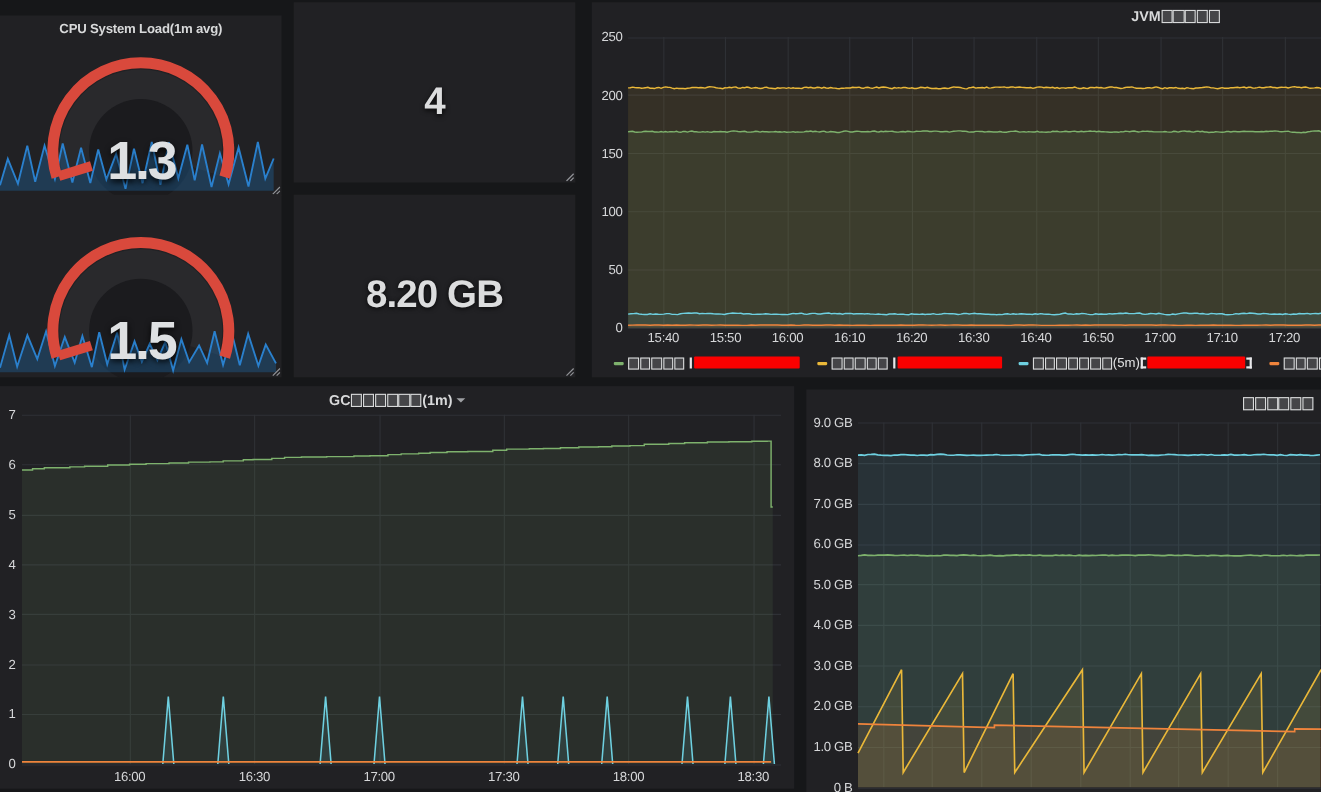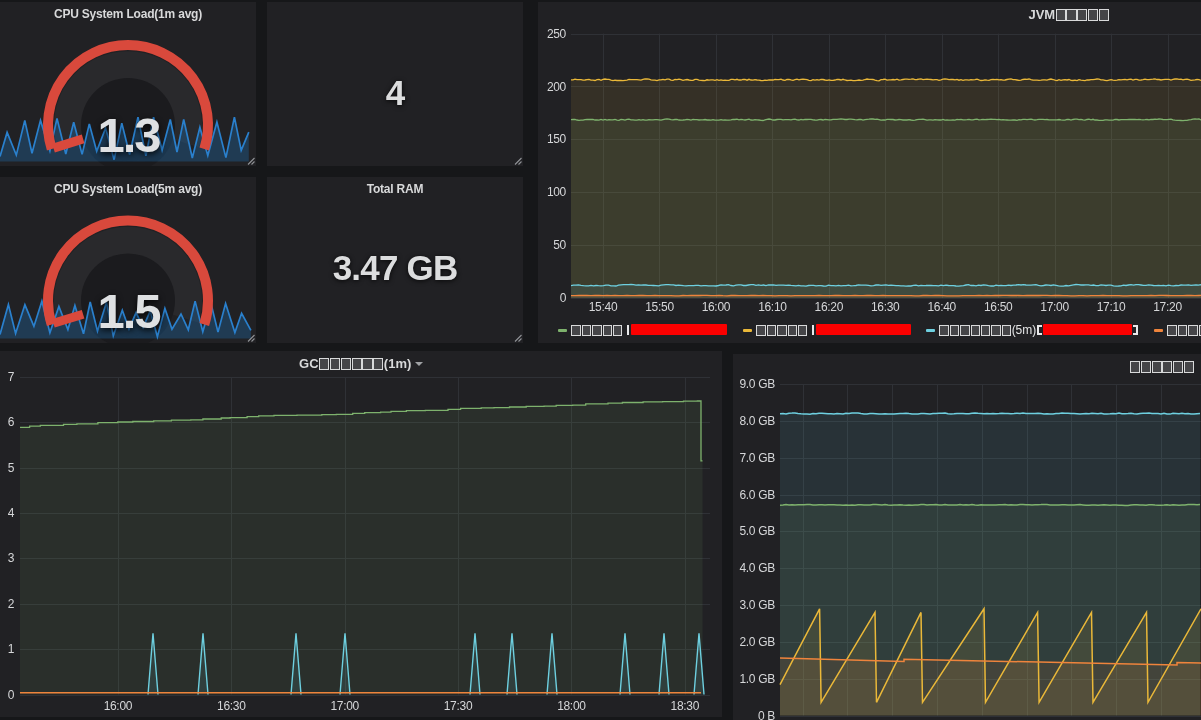--- a/index.html
+++ b/index.html
@@ -1,58 +1,56 @@
 <!DOCTYPE html>
 <html><head><meta charset="utf-8"><style>
 *{margin:0;padding:0;box-sizing:border-box}
 body{width:1201px;height:720px;background:#161719;font-family:"Liberation Sans",sans-serif;overflow:hidden;position:relative}
 .panel{position:absolute;background:#212124;}
 .ptitle{position:absolute;top:5px;width:100%;text-align:center;font-size:12px;font-weight:700;color:#d8d9da;letter-spacing:-0.2px;white-space:nowrap}
 .grip{position:absolute;right:1px;bottom:1px;left:auto !important;top:auto !important;width:8px;height:8px}
 svg{position:absolute;left:0;top:0}
 </style></head><body>
-<div class="panel" style="left:0px;top:2px;width:256px;height:164px">
+<div class="panel" style="left:0px;top:14px;width:256px;height:164px">
     <div class="ptitle">CPU System Load(1m avg)</div>
     <svg width="256" height="164" viewBox="0 0 256 164">
 <path d="M128 123 L57.4 145.3 A74 74 0 1 1 198.6 145.3 Z" fill="#29292c"></path>
 <circle cx="128" cy="123" r="47" fill="#1b1b1e"></circle>
 <path d="M0 159.5 L0 154.4 L7.1 130.4 L16.3 153.1 L24.8 118.4 L32 151.2 L40.5 118.4 L49.9 148.8 L57 116.4 L65.8 152 L73.7 120.2 L82.1 152.4 L89.3 121.9 L96.7 149.2 L105.6 125.9 L114.1 157.7 L121.8 121.1 L129.6 152.5 L138 115.1 L145.9 153.9 L153.5 115.3 L162.1 148.1 L170.3 117.5 L177 150 L183.7 117.4 L192.3 156 L199.9 125.4 L207.8 153.5 L216.9 120 L225.9 155.6 L234.4 115.1 L241.2 148.4 L248.8 130.1 L248.8 159.5 Z" fill="#1f78c1" fill-opacity="0.3" stroke="none"></path>
       <path d="M0 154.4 L7.1 130.4 L16.3 153.1 L24.8 118.4 L32 151.2 L40.5 118.4 L49.9 148.8 L57 116.4 L65.8 152 L73.7 120.2 L82.1 152.4 L89.3 121.9 L96.7 149.2 L105.6 125.9 L114.1 157.7 L121.8 121.1 L129.6 152.5 L138 115.1 L145.9 153.9 L153.5 115.3 L162.1 148.1 L170.3 117.5 L177 150 L183.7 117.4 L192.3 156 L199.9 125.4 L207.8 153.5 L216.9 120 L225.9 155.6 L234.4 115.1 L241.2 148.4 L248.8 130.1" fill="none" stroke="#2a80cd" stroke-width="1.7"></path>
 <path d="M51.7 147.1 A80 80 0 1 1 204.3 147.1" fill="none" stroke="#d9493c" stroke-width="10"></path>
 <line x1="83.1" y1="136.9" x2="53.5" y2="146.1" stroke="#d9493c" stroke-width="9"></line>
 <text x="128.5" y="133" font-size="49" font-weight="700" fill="#dee0e2" text-anchor="middle" dominant-baseline="central" letter-spacing="-2" style="text-shadow:0 2px 6px rgba(0,0,0,0.9)">1.3</text>
 </svg>
     <svg class="grip" width="8" height="8">
       <path d="M7.5 1 L1 7.5 M7.5 4.5 L4.5 7.5" stroke="#909296" stroke-width="1.1" fill="none"></path>
     </svg>
   </div>
 <div class="panel" style="left:0px;top:177px;width:256px;height:166px">
-    <div class="ptitle">CPU System Load(5m avg)</div>
     <svg width="256" height="166" viewBox="0 0 256 166">
 <path d="M128 123.5 L57.4 145.8 A74 74 0 1 1 198.6 145.8 Z" fill="#29292c"></path>
 <circle cx="128" cy="123.5" r="47" fill="#1b1b1e"></circle>
 <path d="M0 161.5 L0 157.4 L8.4 127.6 L15.6 156.4 L24.9 127.8 L33.9 149.4 L41.9 124.2 L49.9 155.7 L58.9 129.4 L67.9 152.6 L74.9 128.4 L83.5 156.8 L90.2 125 L97.5 154.2 L106.5 125.3 L113.3 158.9 L122.3 133.3 L129 151.9 L136.1 135.6 L143.1 150.4 L150.3 133.7 L157.4 159.8 L164.9 131.4 L172 152.2 L181 137 L188.3 152.8 L195.1 124.1 L202.8 154.7 L211 126.6 L218 155.1 L225.6 126.5 L234.9 155.5 L241.6 136.3 L250.9 153.3 L250.9 161.5 Z" fill="#1f78c1" fill-opacity="0.3" stroke="none"></path>
       <path d="M0 157.4 L8.4 127.6 L15.6 156.4 L24.9 127.8 L33.9 149.4 L41.9 124.2 L49.9 155.7 L58.9 129.4 L67.9 152.6 L74.9 128.4 L83.5 156.8 L90.2 125 L97.5 154.2 L106.5 125.3 L113.3 158.9 L122.3 133.3 L129 151.9 L136.1 135.6 L143.1 150.4 L150.3 133.7 L157.4 159.8 L164.9 131.4 L172 152.2 L181 137 L188.3 152.8 L195.1 124.1 L202.8 154.7 L211 126.6 L218 155.1 L225.6 126.5 L234.9 155.5 L241.6 136.3 L250.9 153.3" fill="none" stroke="#2a80cd" stroke-width="1.7"></path>
 <path d="M51.7 147.6 A80 80 0 1 1 204.3 147.6" fill="none" stroke="#d9493c" stroke-width="10"></path>
 <line x1="83.1" y1="137.2" x2="53.4" y2="146.3" stroke="#d9493c" stroke-width="9"></line>
 <text x="128.5" y="133.5" font-size="49" font-weight="700" fill="#dee0e2" text-anchor="middle" dominant-baseline="central" letter-spacing="-2" style="text-shadow:0 2px 6px rgba(0,0,0,0.9)">1.5</text>
 </svg>
     <svg class="grip" width="8" height="8">
       <path d="M7.5 1 L1 7.5 M7.5 4.5 L4.5 7.5" stroke="#909296" stroke-width="1.1" fill="none"></path>
     </svg>
   </div>
 <div class="panel" style="left:267px;top:2px;width:256px;height:164px">
     <div style="position:absolute;top:71px;width:100%;text-align:center;font-size:35px;font-weight:700;color:#dcddde;letter-spacing:-0.8px;text-shadow:0 1px 5px rgba(0,0,0,0.8)">4</div>
     <svg class="grip" width="8" height="8">
       <path d="M7.5 1 L1 7.5 M7.5 4.5 L4.5 7.5" stroke="#909296" stroke-width="1.1" fill="none"></path>
     </svg>
   </div>
 <div class="panel" style="left:267px;top:177px;width:256px;height:166px">
-    <div class="ptitle">Total RAM</div>
-    <div style="position:absolute;top:71px;width:100%;text-align:center;font-size:35px;font-weight:700;color:#dcddde;letter-spacing:-0.8px;text-shadow:0 1px 5px rgba(0,0,0,0.8)">3.47 GB</div>
+    <div style="position:absolute;top:71px;width:100%;text-align:center;font-size:35px;font-weight:700;color:#dcddde;letter-spacing:-0.8px;text-shadow:0 1px 5px rgba(0,0,0,0.8)">8.20 GB</div>
     <svg class="grip" width="8" height="8">
       <path d="M7.5 1 L1 7.5 M7.5 4.5 L4.5 7.5" stroke="#909296" stroke-width="1.1" fill="none"></path>
     </svg>
   </div>
 
 <div class="panel" style="left:538px;top:2px;width:668px;height:341px;overflow:hidden">
     <div style="position:absolute;top:5px;left:451px;width:160px;text-align:center;font-size:13px;font-weight:700;color:#d8d9da;white-space:nowrap">JVM<span style="display:inline-block;width:10.1px;height:11.7px;border:1.3px solid #d8d9da;box-sizing:border-box;margin:0 0.4px;background:rgba(216,217,218,.2);vertical-align:-1.7px;"></span><span style="display:inline-block;width:10.1px;height:11.7px;border:1.3px solid #d8d9da;box-sizing:border-box;margin:0 0.4px;background:rgba(216,217,218,.2);vertical-align:-1.7px;"></span><span style="display:inline-block;width:10.1px;height:11.7px;border:1.3px solid #d8d9da;box-sizing:border-box;margin:0 0.4px;background:rgba(216,217,218,.2);vertical-align:-1.7px;"></span><span style="display:inline-block;width:10.1px;height:11.7px;border:1.3px solid #d8d9da;box-sizing:border-box;margin:0 0.4px;background:rgba(216,217,218,.2);vertical-align:-1.7px;"></span><span style="display:inline-block;width:10.1px;height:11.7px;border:1.3px solid #d8d9da;box-sizing:border-box;margin:0 0.4px;background:rgba(216,217,218,.2);vertical-align:-1.7px;"></span></div>
     <svg width="668" height="341" viewBox="0 0 668 341">
       <line x1="33" y1="296.5" x2="668" y2="296.5" stroke="#2f3136" stroke-width="1"></line>
       <line x1="33" y1="243.5" x2="668" y2="243.5" stroke="#2f3136" stroke-width="1"></line>

